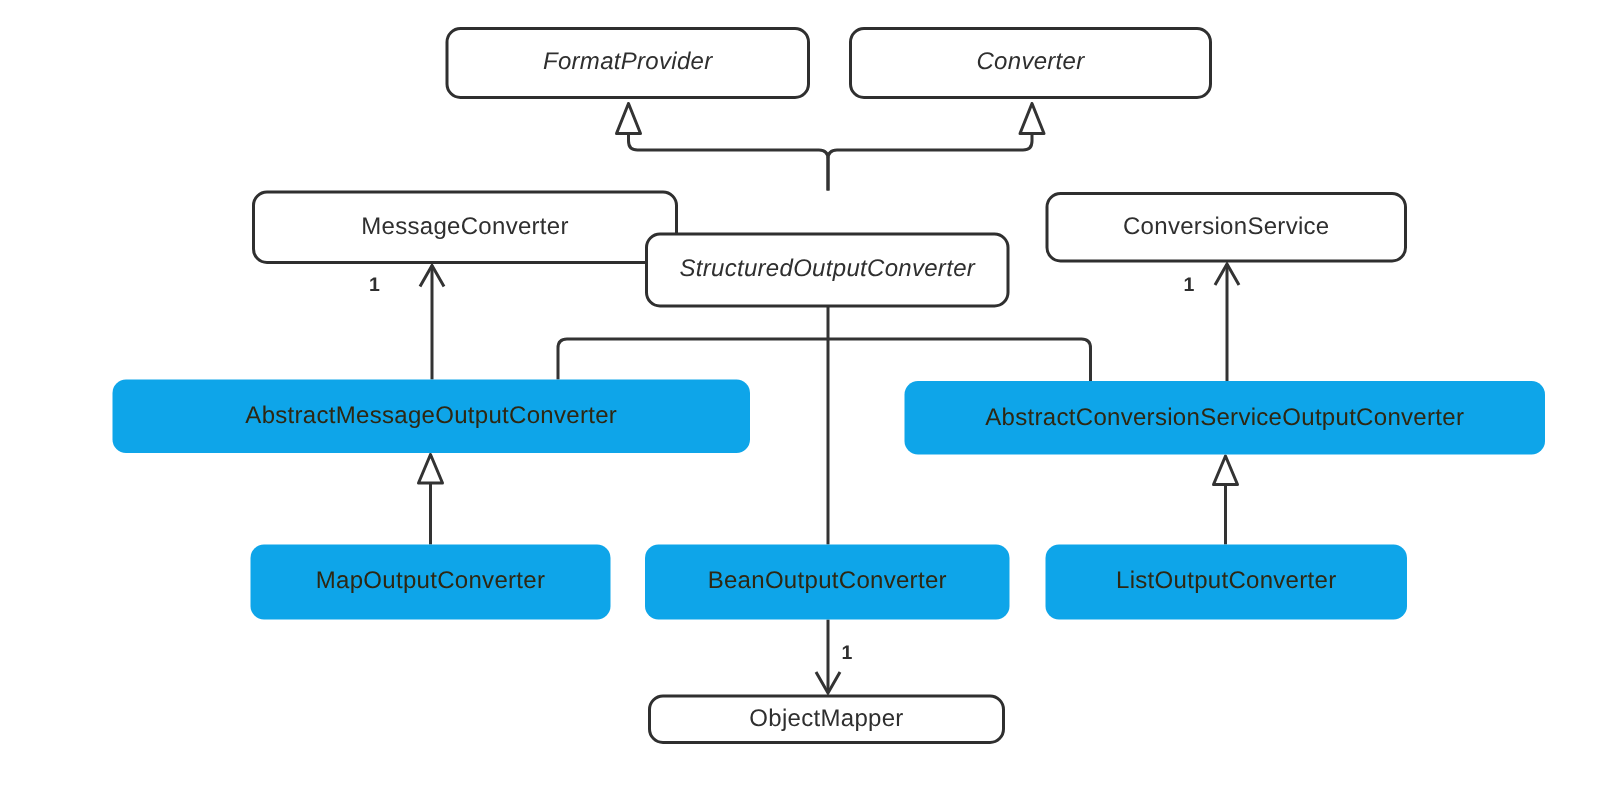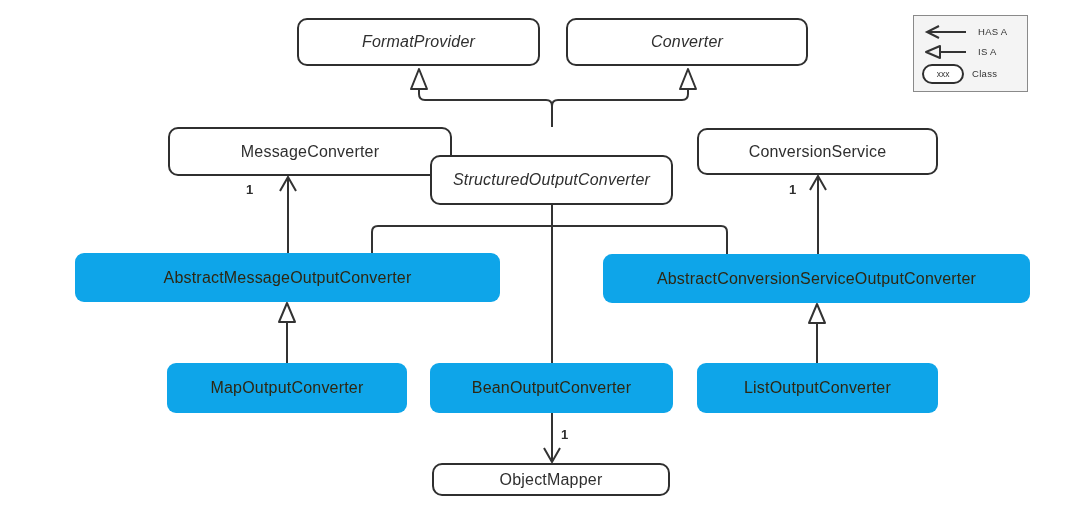--- a/index.html
+++ b/index.html
@@ -89,36 +89,14 @@
   <div class="node hl" style="left:697px;top:363px;width:241px;height:50px;">ListOutputConverter</div>
 
   <div class="node" style="left:432px;top:463px;width:238px;height:33px;">ObjectMapper</div>
 
   <div class="mult" style="left:246px;top:182px;">1</div>
 
   <div class="mult" style="left:789px;top:182px;">1</div>
 
   <div class="mult" style="left:561px;top:427px;">1</div>
 
-  <div class="legend">
-    <div class="legend-row">
-      <svg class="legend-icon" width="48" height="16" aria-hidden="true">
-        <line x1="5" y1="8" x2="44" y2="8"></line>
-        <polyline points="17,2 5,8 17,14"></polyline>
-      </svg>
-      <span class="lbl">HAS A</span>
-    </div>
-    <div class="legend-row">
-      <svg class="legend-icon" width="48" height="16" aria-hidden="true">
-        <line x1="17" y1="8" x2="44" y2="8"></line>
-        <polygon points="4,8 18,2 18,14"></polygon>
-      </svg>
-      <span class="lbl">IS A</span>
-    </div>
-    <div class="legend-row">
-      <span class="legend-class-box">
-        <span>xxx</span>
-      </span>
-      <span class="lbl">Class</span>
-    </div>
-  </div>
 
 </div>
 
 </body></html>

